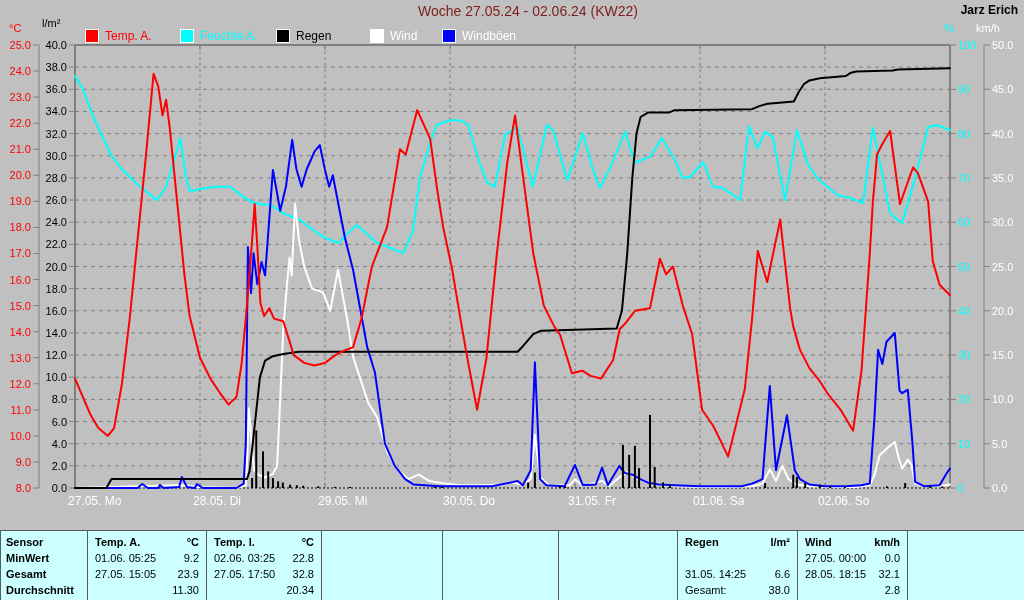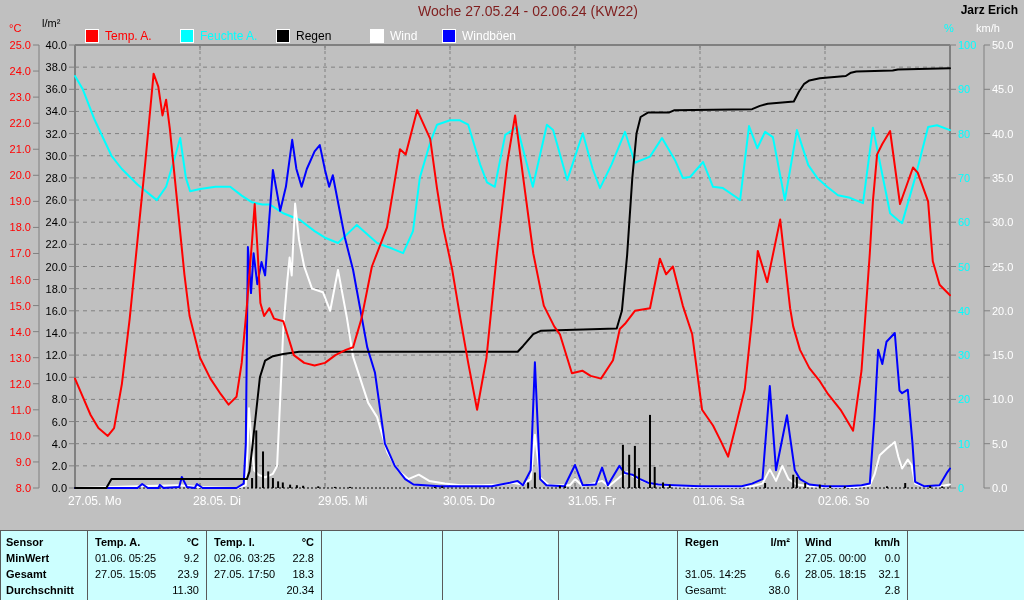--- a/index.html
+++ b/index.html
@@ -314,21 +314,21 @@
         <div class="stat-cell stat-head">
           <span class="c-left">Temp. I.</span>
           <span class="c-right">°C</span>
         </div>
         <div class="stat-cell">
           <span class="c-left">02.06.  03:25</span>
           <span class="c-right">22.8</span>
         </div>
         <div class="stat-cell">
           <span class="c-left">27.05.  17:50</span>
-          <span class="c-right">18.3</span>
+          <span class="c-right">32.8</span>
         </div>
         <div class="stat-cell">
           <span class="c-left"></span>
           <span class="c-right">20.34</span>
         </div>
       </div>
       <div class="stat-col" style="width: 121px;">
         <div class="stat-cell stat-head">
           <span class="c-left"></span>
           <span class="c-right"></span>

